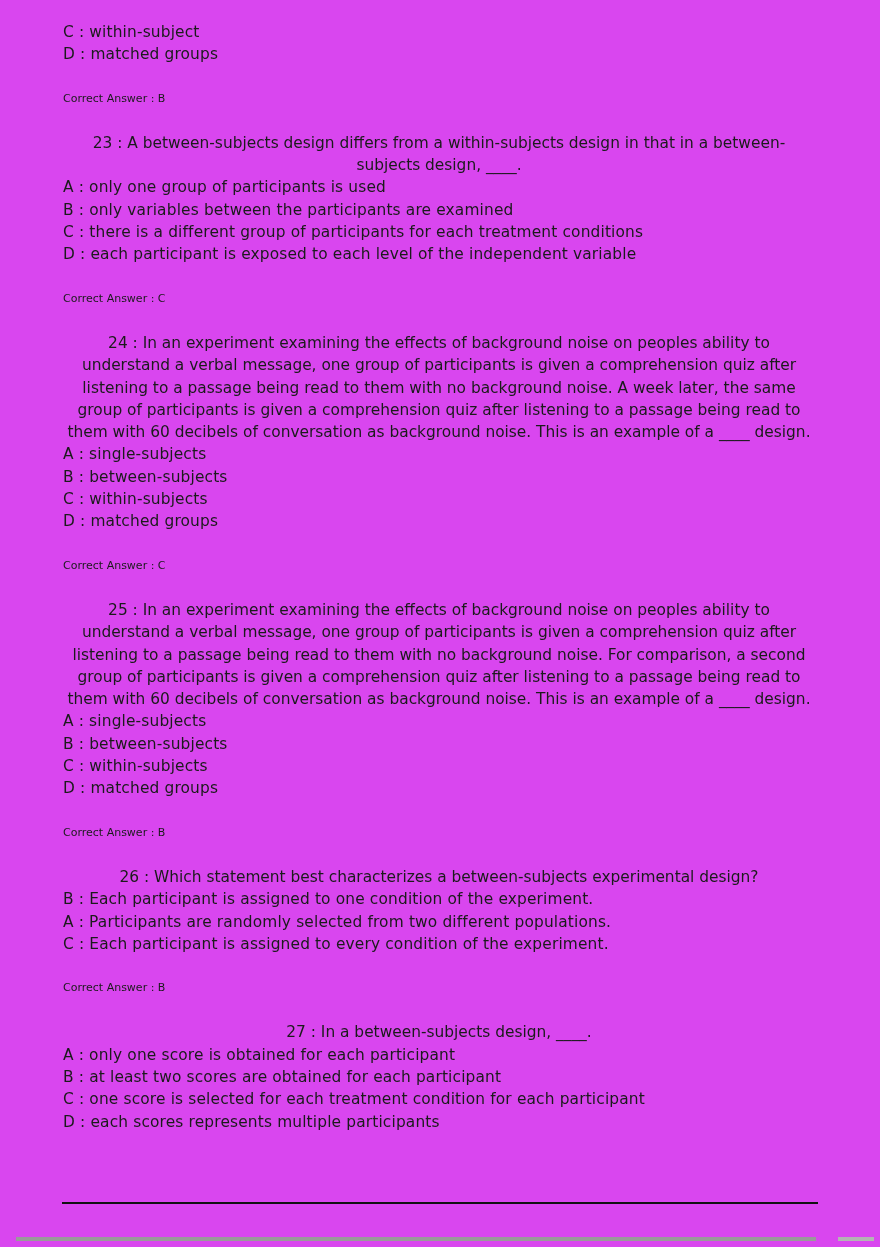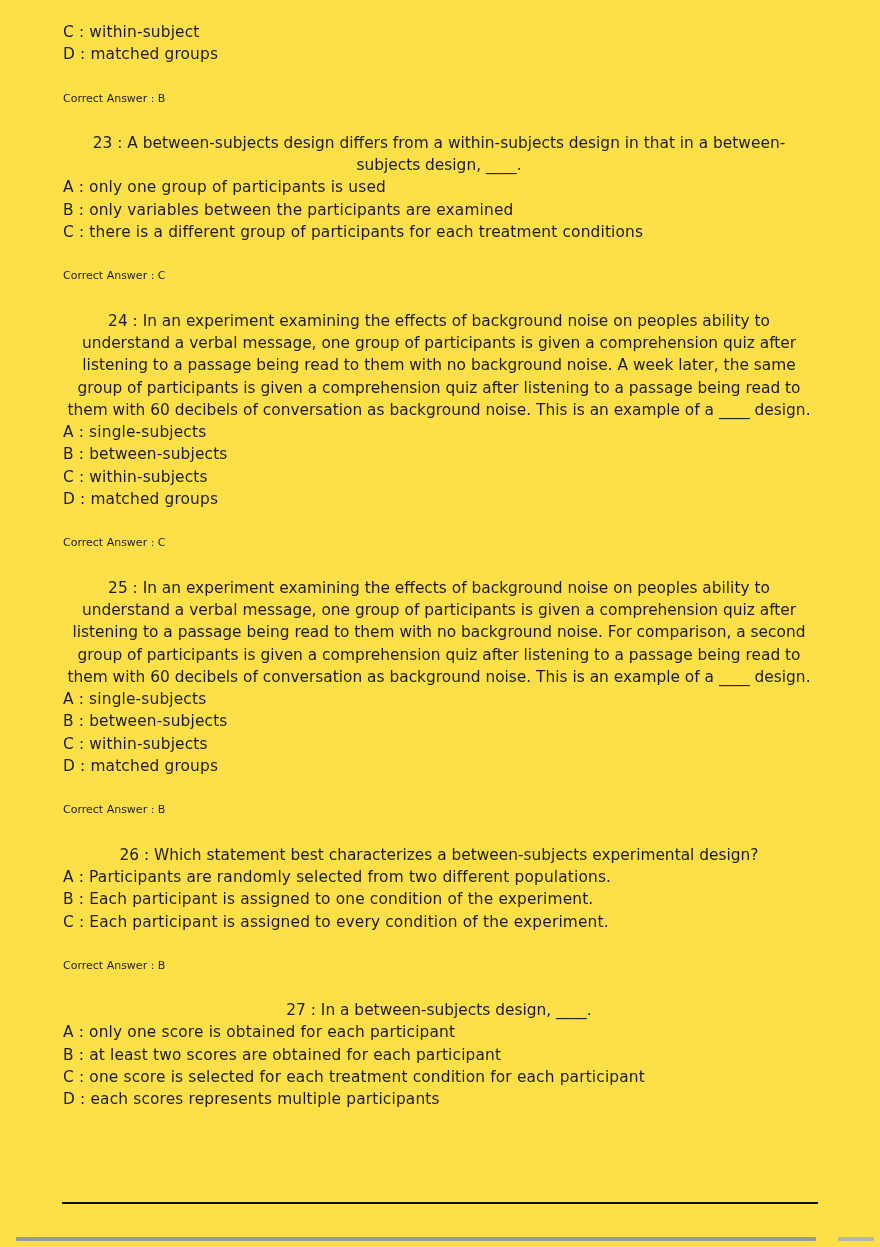--- a/index.html
+++ b/index.html
@@ -9,21 +9,21 @@
     background: #ffffff;
   }
   body {
     font-family: "DejaVu Sans", sans-serif;
     color: #1b1b1b;
   }
   .page {
     position: relative;
     width: 880px;
     height: 1247px;
-    background: #fde047;
+    background: #d946ef;
     overflow: hidden;
     box-sizing: border-box;
   }
   .content {
     position: absolute;
     left: 63px;
     top: 21px;
     width: 752px;
   }
   .block {
@@ -87,20 +87,21 @@
     </div>
     <div class="block">
       <div class="answer">Correct Answer : B</div>
     </div>
 
     <div class="block">
       <div class="stem">23 : A between-subjects design differs from a within-subjects design in that in a between-subjects design, ____.</div>
       <div class="line">A : only one group of participants is used</div>
       <div class="line">B : only variables between the participants are examined</div>
       <div class="line">C : there is a different group of participants for each treatment conditions</div>
+      <div class="line">D : each participant is exposed to each level of the independent variable</div>
     </div>
     <div class="block">
       <div class="answer">Correct Answer : C</div>
     </div>
 
     <div class="block">
       <div class="stem">24 : In an experiment examining the effects of background noise on peoples ability to understand a verbal message, one group of participants is given a comprehension quiz after listening to a passage being read to them with no background noise. A week later, the same group of participants is given a comprehension quiz after listening to a passage being read to them with 60 decibels of conversation as background noise. This is an example of a ____ design.</div>
       <div class="line">A : single-subjects</div>
       <div class="line">B : between-subjects</div>
       <div class="line">C : within-subjects</div>
@@ -116,22 +117,22 @@
       <div class="line">B : between-subjects</div>
       <div class="line">C : within-subjects</div>
       <div class="line">D : matched groups</div>
     </div>
     <div class="block">
       <div class="answer">Correct Answer : B</div>
     </div>
 
     <div class="block">
       <div class="stem">26 : Which statement best characterizes a between-subjects experimental design?</div>
+      <div class="line">B : Each participant is assigned to one condition of the experiment.</div>
       <div class="line">A : Participants are randomly selected from two different populations.</div>
-      <div class="line">B : Each participant is assigned to one condition of the experiment.</div>
       <div class="line">C : Each participant is assigned to every condition of the experiment.</div>
     </div>
     <div class="block">
       <div class="answer">Correct Answer : B</div>
     </div>
 
     <div class="block">
       <div class="stem">27 : In a between-subjects design, ____.</div>
       <div class="line">A : only one score is obtained for each participant</div>
       <div class="line">B : at least two scores are obtained for each participant</div>

